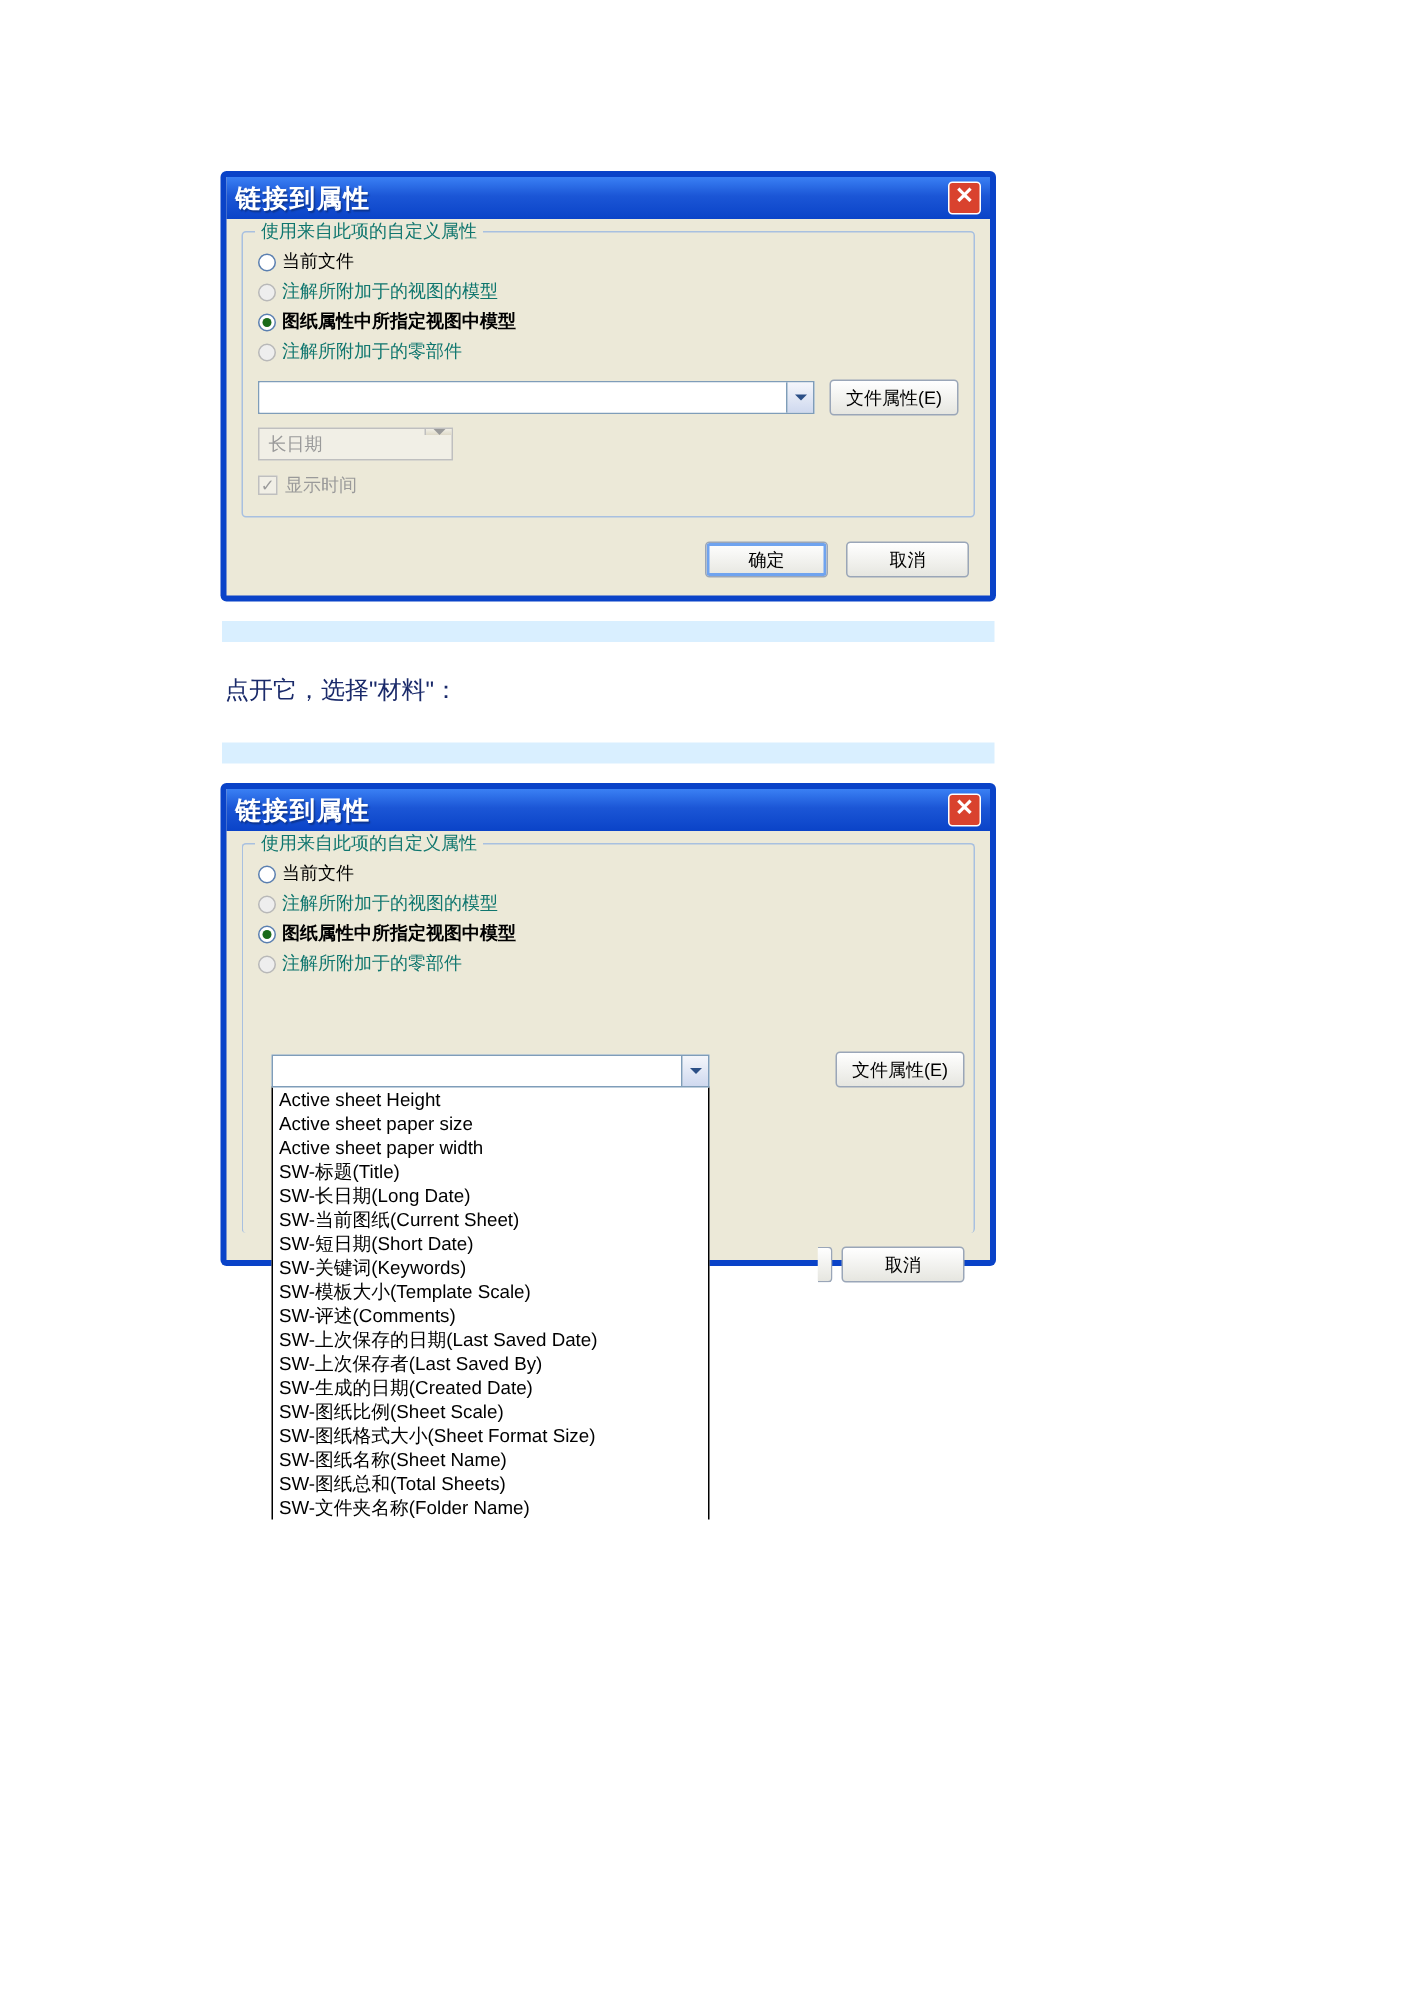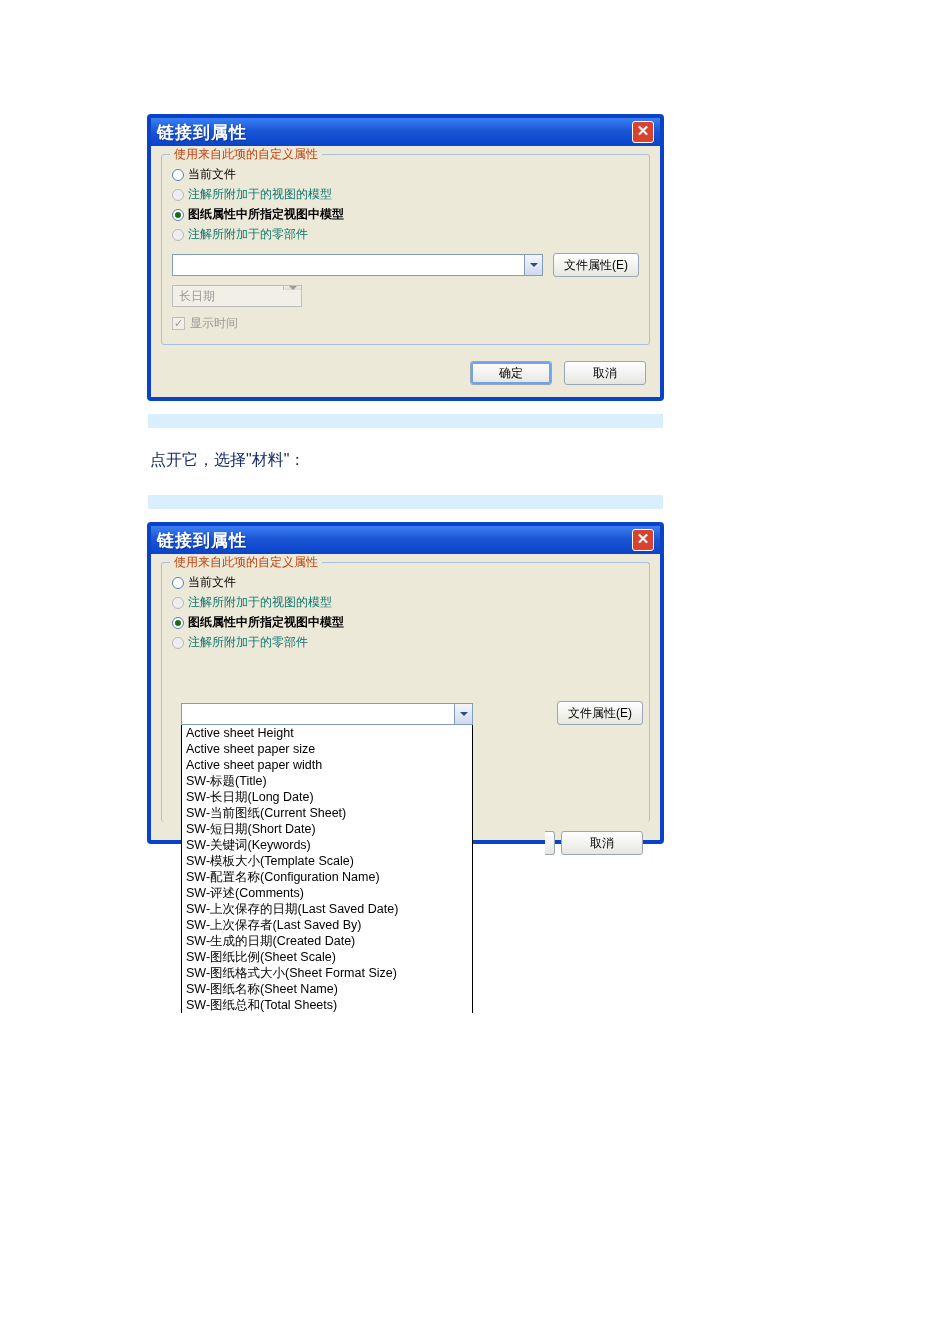--- a/index.html
+++ b/index.html
@@ -65,21 +65,21 @@
     padding: 8px 10px 12px 10px;
     position: relative;
     margin-bottom: 10px;
   }
   .legend {
     position: absolute;
     top: -9px;
     left: 8px;
     background: #ece9d8;
     padding: 0 4px;
-    color: #c2410c;
+    color: #0f766e;
   }
   .radio-row {
     display: flex;
     align-items: center;
     margin: 3px 0;
     gap: 4px;
   }
   .radio-row.disabled { color: #0f766e; }
   .radio {
     width: 12px; height: 12px;
@@ -393,21 +393,20 @@
       <div class="dropdown-list" id="dd-list">
           <div class="opt">Active sheet Height</div>
           <div class="opt">Active sheet paper size</div>
           <div class="opt">Active sheet paper width</div>
           <div class="opt">SW-标题(Title)</div>
           <div class="opt">SW-长日期(Long Date)</div>
           <div class="opt">SW-当前图纸(Current Sheet)</div>
           <div class="opt">SW-短日期(Short Date)</div>
           <div class="opt">SW-关键词(Keywords)</div>
           <div class="opt">SW-模板大小(Template Scale)</div>
-          <div class="opt">SW-配置名称(Configuration Name)</div>
           <div class="opt">SW-评述(Comments)</div>
           <div class="opt">SW-上次保存的日期(Last Saved Date)</div>
           <div class="opt">SW-上次保存者(Last Saved By)</div>
           <div class="opt">SW-生成的日期(Created Date)</div>
           <div class="opt">SW-图纸比例(Sheet Scale)</div>
           <div class="opt">SW-图纸格式大小(Sheet Format Size)</div>
           <div class="opt">SW-图纸名称(Sheet Name)</div>
           <div class="opt">SW-图纸总和(Total Sheets)</div>
           <div class="opt">SW-文件夹名称(Folder Name)</div>
           <div class="opt">SW-文件名称(File Name)</div>

